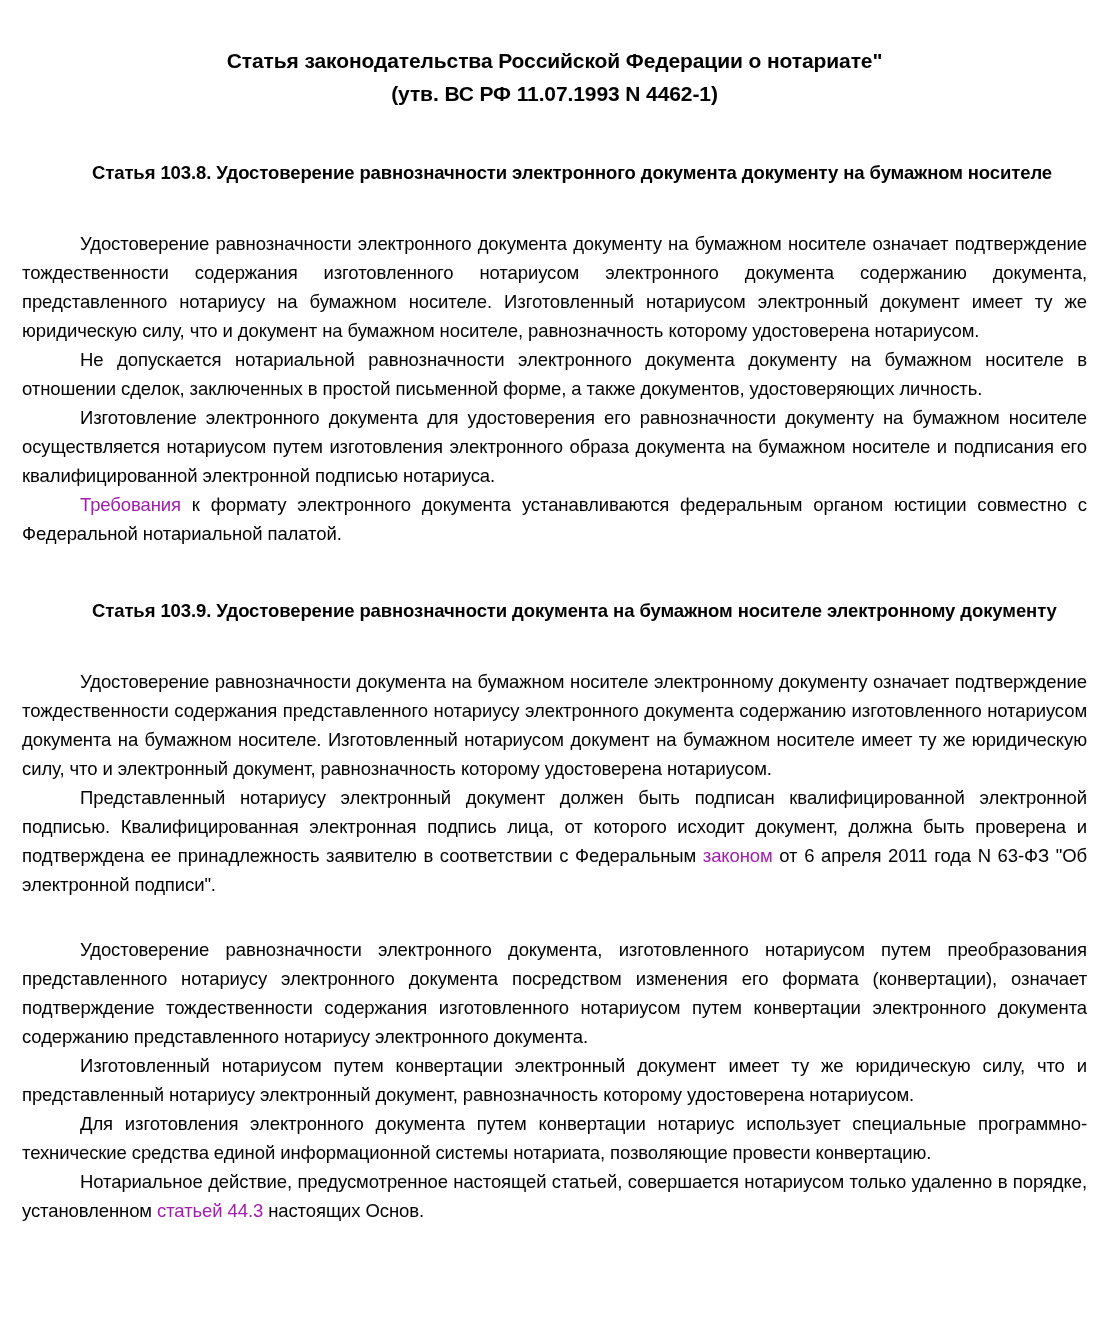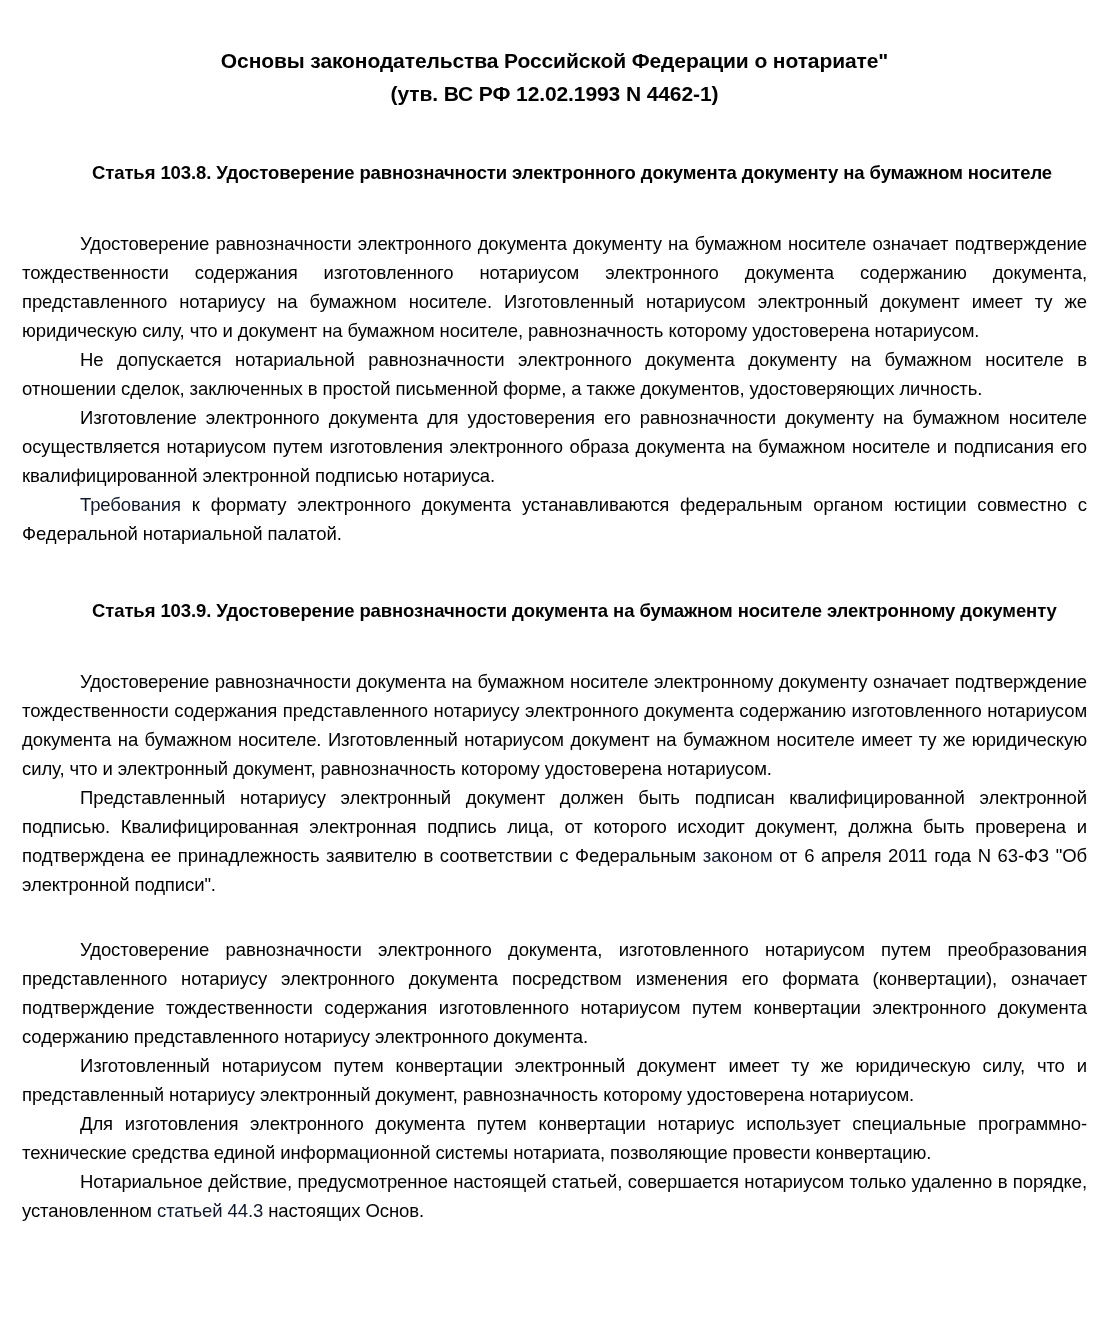--- a/index.html
+++ b/index.html
@@ -61,33 +61,33 @@
     text-align: justify;
     text-indent: 58px;
     letter-spacing: -0.1px;
     -webkit-hyphens: none;
     hyphens: none;
   }
   p.body-par:last-child {
     text-align-last: left;
   }
   a.doclink {
-    color: #0f172a;
+    color: #a21caf;
     text-decoration: none;
     cursor: pointer;
   }
 </style>
 </head>
 <body>
 
 <div class="page">
 
   <h1 class="doc-title">
-    <span>Основы законодательства Российской Федерации о нотариате"</span>
-    <span class="line2">(утв. ВС РФ 12.02.1993 N 4462-1)</span>
+    <span>Статья законодательства Российской Федерации о нотариате"</span>
+    <span class="line2">(утв. ВС РФ 11.07.1993 N 4462-1)</span>
   </h1>
 
 
   <div class="spacer-lg"></div>
 
   <div>
     <div class="article-heading justified">Статья 103.8. Удостоверение равнозначности электронного документа документу на бумажном носителе</div>
     <div class="spacer-md"></div>
     <p class="body-par">Удостоверение равнозначности электронного документа документу на бумажном носителе означает подтверждение тождественности содержания изготовленного нотариусом электронного документа содержанию документа, представленного нотариусу на бумажном носителе. Изготовленный нотариусом электронный документ имеет ту же юридическую силу, что и документ на бумажном носителе, равнозначность которому удостоверена нотариусом.</p>
     <p class="body-par">Не допускается нотариальной равнозначности электронного документа документу на бумажном носителе в отношении сделок, заключенных в простой письменной форме, а также документов, удостоверяющих личность.</p>

